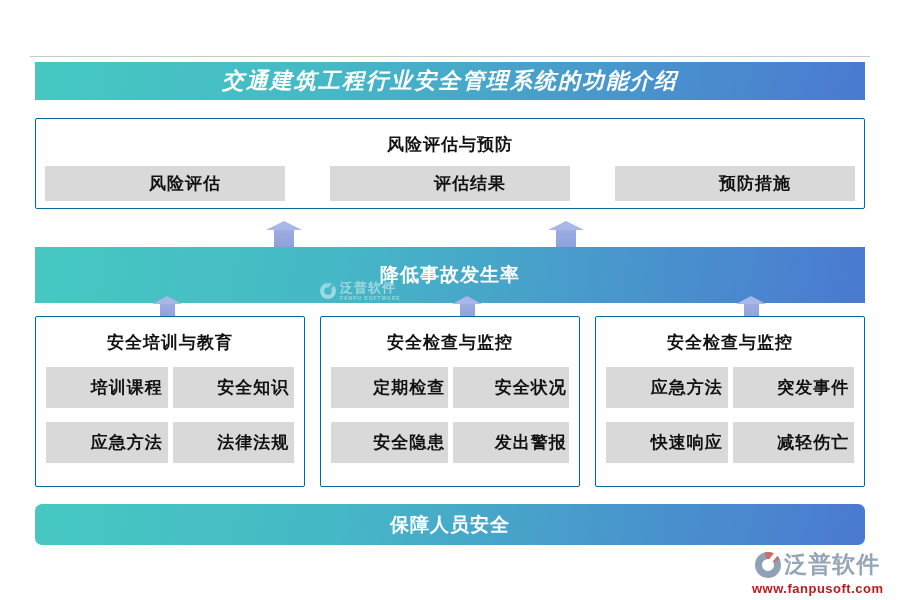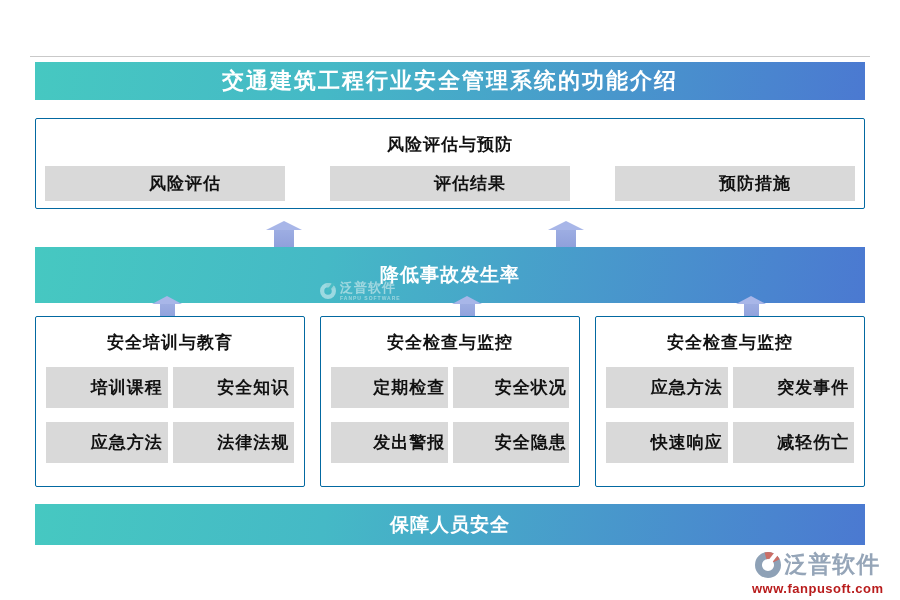--- a/index.html
+++ b/index.html
@@ -4,23 +4,23 @@
 <style>
   html,body{margin:0;padding:0;background:#ffffff;}
   body{font-family:"Liberation Sans","DejaVu Sans",sans-serif;}
   .canvas{position:relative;width:900px;height:600px;background:#ffffff;overflow:hidden;}
 
   .top-line{position:absolute;left:30px;top:56px;width:840px;height:1px;background:#c9c9c9;}
 
   .banner{position:absolute;left:35px;width:830px;display:flex;align-items:center;justify-content:center;
           background:linear-gradient(100deg,#46c8c1 0%,#45b9c6 35%,#4b79d1 100%);
           color:#ffffff;font-weight:bold;}
-  .title-banner{top:62px;height:38px;font-size:22px;letter-spacing:2px;}
+  .title-banner{top:62px;height:38px;font-size:22px;letter-spacing:2px;font-style:italic;}
   .mid-banner{top:247px;height:56px;font-size:19px;letter-spacing:1px;}
-  .bottom-banner{top:504px;height:41px;font-size:19px;letter-spacing:1px;}
+  .bottom-banner{top:504px;height:41px;font-size:19px;letter-spacing:1px;border-radius:7px;}
 
   .panel{position:absolute;background:#ffffff;border:1px solid #0369a1;border-radius:2px;box-sizing:border-box;}
   .top-panel{left:35px;top:118px;width:830px;height:91px;}
   .panel-title{margin:0;padding-top:14px;text-align:center;font-size:17px;font-weight:bold;color:#111111;letter-spacing:1px;}
   .chip{display:flex;align-items:center;justify-content:center;background:#d9d9d9;
         color:#111111;font-size:17px;font-weight:bold;letter-spacing:1px;padding-left:40px;}
   .chip-row{display:flex;justify-content:center;gap:45px;margin-top:10px;}
   .chip-row .chip{width:200px;height:35px;}
 
   .group{top:316px;height:171px;}
@@ -112,22 +112,22 @@
       <div class="chip">应急方法</div>
       <div class="chip">法律法规</div>
     </div>
   </section>
 
   <section class="panel group group-2">
     <h2 class="panel-title">安全检查与监控</h2>
     <div class="chip-grid">
       <div class="chip">定期检查</div>
       <div class="chip">安全状况</div>
+      <div class="chip">安全隐患</div>
       <div class="chip">发出警报</div>
-      <div class="chip">安全隐患</div>
     </div>
   </section>
 
   <section class="panel group group-3">
     <h2 class="panel-title">安全检查与监控</h2>
     <div class="chip-grid">
       <div class="chip">应急方法</div>
       <div class="chip">突发事件</div>
       <div class="chip">快速响应</div>
       <div class="chip">减轻伤亡</div>

